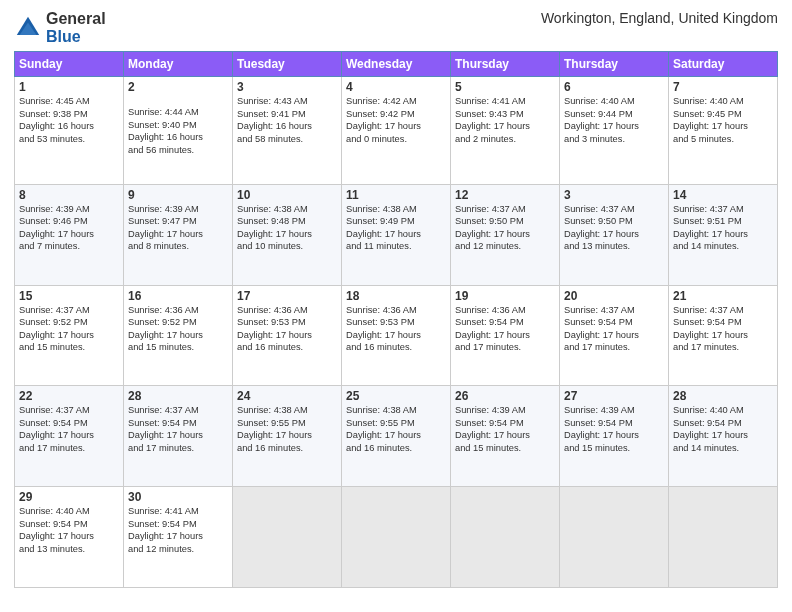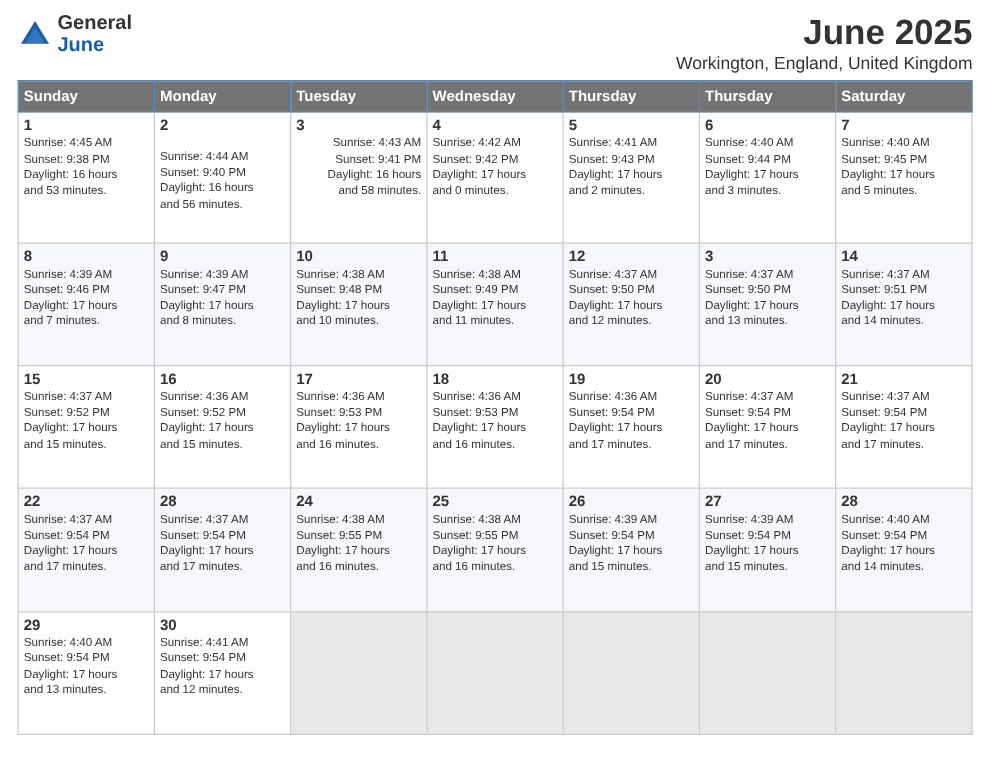--- a/index.html
+++ b/index.html
@@ -60,21 +60,21 @@
       color: #333;
     }
     .calendar {
       flex: 1;
       border: 1px solid #ccc;
       border-collapse: collapse;
       width: 100%;
       table-layout: fixed;
     }
     .calendar th {
-      background: #737373;
+      background: #8b5cf6;
       color: #fff;
       font-size: 12px;
       font-weight: bold;
       padding: 5px 4px;
       text-align: left;
       border: 1px solid #5588bb;
     }
     .calendar td {
       border: 1px solid #ccc;
       vertical-align: top;
@@ -106,25 +106,24 @@
 
 <div class="page">
   <div class="header">
     <div class="logo">
       <svg class="logo-icon" viewBox="0 0 40 40">
         <polygon points="20,4 36,30 4,30" fill="#1a5fa8"></polygon>
         <polygon points="20,12 32,30 8,30" fill="#4a8fd4" opacity="0.5"></polygon>
       </svg>
       <div class="logo-text">
         <span class="logo-general">General</span>
-        <span class="logo-blue">June</span>
+        <span class="logo-blue">Blue</span>
       </div>
     </div>
     <div class="title-block">
-      <div class="month-title">June 2025</div>
       <div class="location-title">Workington, England, United Kingdom</div>
     </div>
   </div>
 
   <table class="calendar">
     <thead>
       <tr>
       <th>Sunday</th>
           <th>Monday</th>
           <th>Tuesday</th>
@@ -145,21 +144,21 @@
           </td>
           <td>
             <span class="day-num">2</span>
             <div class="day-info" style="white-space: pre-line; margin-top: 12px;">Sunrise: 4:44 AM
 Sunset: 9:40 PM
 Daylight: 16 hours
 and 56 minutes.</div>
           </td>
           <td>
             <span class="day-num">3</span>
-            <div class="day-info" style="white-space: pre-line; text-align: right;">Sunrise: 4:43 AM
+            <div class="day-info" style="white-space: pre-line;">Sunrise: 4:43 AM
 Sunset: 9:41 PM
 Daylight: 16 hours
 and 58 minutes.</div>
           </td>
           <td>
             <span class="day-num">4</span>
             <div class="day-info" style="white-space: pre-line;">Sunrise: 4:42 AM
 Sunset: 9:42 PM
 Daylight: 17 hours
 and 0 minutes.</div>

